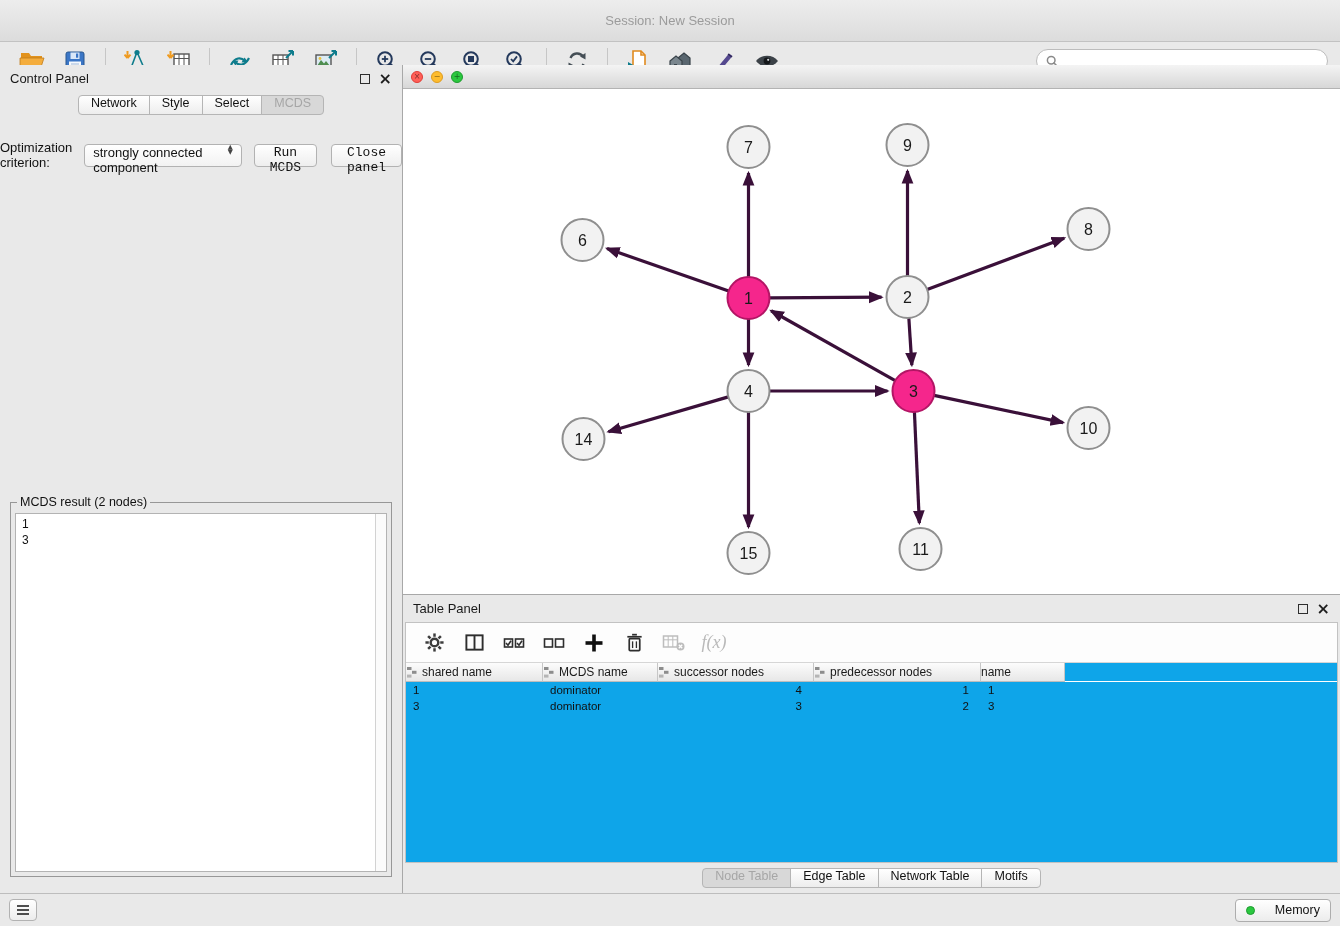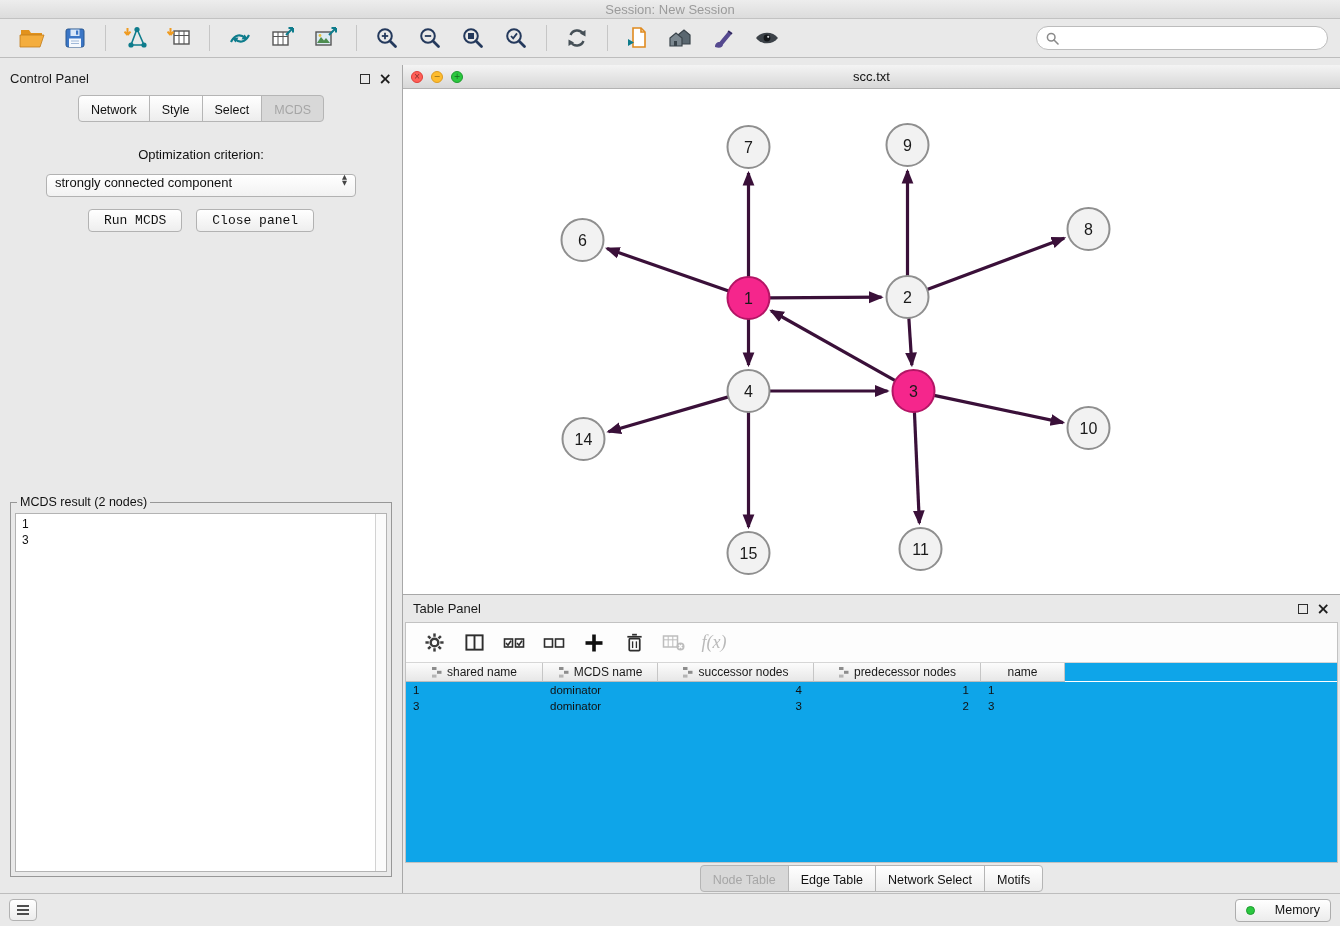--- a/index.html
+++ b/index.html
@@ -1,46 +1,46 @@
 <!DOCTYPE html>
 <html><head>
 <meta charset="utf-8">
 <style>
   *{box-sizing:border-box;margin:0;padding:0}
   html,body{background:#cfcfcf}
   body{font-family:"Liberation Sans",sans-serif;-webkit-font-smoothing:antialiased}
   .app{position:relative;width:1340px;height:926px;background:#e9e9e9;overflow:hidden}
 
   
-  .titlebar{height:19px;background:linear-gradient(#ededed,#dcdcdc);border-bottom:1px solid #c2c2c2;
+  .titlebar{height:42px;background:linear-gradient(#ededed,#dcdcdc);border-bottom:1px solid #c2c2c2;
     display:flex;align-items:center;justify-content:center;font-size:13px;color:#9b9b9b}
 
   
   .toolbar{height:39px;background:#e9e9e9;border-bottom:1px solid #bdbdbd;display:flex;align-items:center;padding:0 12px;gap:3px}
   .tbtn{width:40px;height:32px;display:flex;align-items:center;justify-content:center;background:transparent;border:none;cursor:default}
   .tsep{width:1px;height:26px;background:#c6c6c6;margin:0 7px}
   .searchbox{margin-left:auto;width:292px;height:24px;border:1px solid #bcbcbc;border-radius:12px;background:#fff;
     display:flex;align-items:center;padding:0 9px;gap:6px}
   .searchbox input{border:none;outline:none;flex:1;font-size:13px;background:transparent;color:#333}
 
   
   .workspace{position:absolute;top:65px;left:0;right:0;bottom:33px;display:flex}
 
   
   .control-panel{width:403px;background:#e9e9e9;border-right:1px solid #a8a8a8;display:flex;flex-direction:column}
   .panel-header{height:27px;display:flex;align-items:center;padding:9px 10px;font-size:13px;color:#1a1a1a;flex:none}
   .panel-controls{margin-left:auto;display:flex;gap:9px;align-items:center}
   .float-icon{width:10px;height:10px;border:1.6px solid #2d2d2d;display:inline-block;background:transparent}
   .close-x{font-size:16px;font-weight:bold;color:#1d1d1d;line-height:1;font-family:"DejaVu Sans",sans-serif}
   .cp-tabs{display:flex;justify-content:center;padding:3px 0 9px;flex:none}
-  .seg{font-size:12.5px;padding:7px 12px 4px;border:1px solid #b5b5b5;background:linear-gradient(#ffffff,#ededed);margin-left:-1px;color:#111}
+  .seg{font-size:12.5px;padding:0 12px 4px;border:1px solid #b5b5b5;background:linear-gradient(#ffffff,#ededed);margin-left:-1px;color:#111}
   .seg:first-child{border-radius:4px 0 0 4px;margin-left:0}
   .seg:last-child{border-radius:0 4px 4px 0}
   .seg.active{background:#d8d8d8;color:#a6a6a6}
-  .cp-body{display:flex;flex-direction:column;align-items:center;gap:12px;padding-top:16px;flex:none}
+  .cp-body{display:flex;flex-direction:row;align-items:center;gap:12px;padding-top:16px;flex:none}
   .opt-label{font-size:13px;color:#111}
   .dropdown{width:310px;height:23px;border:1px solid #b2b2b2;border-radius:4px;background:linear-gradient(#ffffff,#f2f2f2);
     display:flex;padding:0 8px;font-size:13px;color:#111}
   .dd-stepper{margin-left:auto;display:flex;flex-direction:column;align-items:center;line-height:5.5px;font-size:6.5px;color:#444;
     font-family:"DejaVu Sans",sans-serif}
   .btn{height:23px;padding:0 15px;border:1px solid #b2b2b2;border-radius:4px;background:linear-gradient(#ffffff,#eeeeee);
     font-size:13px;color:#111;font-family:Liberation Mono, monospace}
   .btn-row{display:flex;gap:14px}
   .cp-spacer{flex:1}
   fieldset.result{margin:0 10px 16px;border:1px solid #979797;height:382px;padding:4px;overflow:hidden;flex:none}
@@ -68,21 +68,21 @@
   .canvas text{font-family:"Liberation Sans",sans-serif}
 
   
   .table-panel{flex:1;display:flex;flex-direction:column;background:#e9e9e9;min-height:0}
   .tp-content{flex:1;margin:0 2px;background:#0ea5e9;border:1px solid #c2c2c2;display:flex;flex-direction:column;min-height:0}
   .tp-toolbar{height:40px;flex:none;background:#fdfdfd;border-bottom:1px solid #d6d6d6;display:flex;align-items:center;gap:8px;padding:0 12px}
   .tpbtn{width:32px;height:30px;display:flex;align-items:center;justify-content:center;border:none;background:transparent}
   .fx{font-family:"Liberation Serif",serif;font-style:italic;font-size:18px;color:#b9b9b9}
   .thead{display:flex;flex:none}
   .th{height:19px;background:linear-gradient(#fcfcfc,#e7e7e7);border-right:1px solid #c6c6c6;border-bottom:1px solid #bdbdbd;
-    display:flex;align-items:center;justify-content:center;gap:4px;font-size:12px;color:#1a1a1a}
+    display:flex;align-items:center;gap:4px;font-size:12px;color:#1a1a1a}
   .th-fill{flex:1;border-bottom:1px solid #fff}
   .tr{display:flex;flex:none;height:16px;align-items:center}
   .td{font-size:11.5px;color:#111;padding:0 7px;overflow:hidden;white-space:nowrap}
   .w0{width:137px}.w1{width:115px}.w2{width:156px}.w3{width:167px}.w4{width:84px}
   .num{text-align:right;padding-right:12px}
   .tbody-fill{flex:1}
   .tp-tabs{height:30px;flex:none;display:flex;align-items:center;justify-content:center;background:#e9e9e9}
 
   
   .statusbar{position:absolute;left:0;right:0;bottom:0;height:33px;background:#e9e9e9;border-top:1px solid #bdbdbd;
@@ -280,21 +280,20 @@
           </div>
           <div class="result-scroll"></div>
         </div>
       </fieldset>
     </div>
 
     <div class="rightcol">
 
       <div class="net-window">
         <div class="net-titlebar">
-          <span class="net-title">scc.txt</span>
           <span class="traffic">
             <span class="light red">×</span>
             <span class="light yellow">−</span>
             <span class="light green">+</span>
           </span>
         </div>
         <div class="canvas">
           <svg id="graph-svg" preserveAspectRatio="xMidYMid meet" viewBox="0 0 934 505">
               <defs>
                 <marker id="arw" viewBox="0 0 10 10" refX="8.5" refY="5" markerWidth="4.6" markerHeight="4.6" orient="auto">
@@ -469,21 +468,21 @@
             <div class="td w2 num">3</div>
             <div class="td w3 num">2</div>
             <div class="td w4">3</div>
           </div>
           <div class="tbody-fill"></div>
         </div>
 
         <div class="tp-tabs">
           <button class="seg active">Node Table</button>
           <button class="seg">Edge Table</button>
-          <button class="seg">Network Select</button>
+          <button class="seg">Network Table</button>
           <button class="seg">Motifs</button>
         </div>
       </div>
     </div>
   </div>
 
   <div class="statusbar">
     <button class="status-btn">
       <svg width="14" height="12" viewBox="0 0 14 12">
         <line x1="1" y1="2" x2="13" y2="2" stroke="#3a3a3a" stroke-width="1.8"></line>

